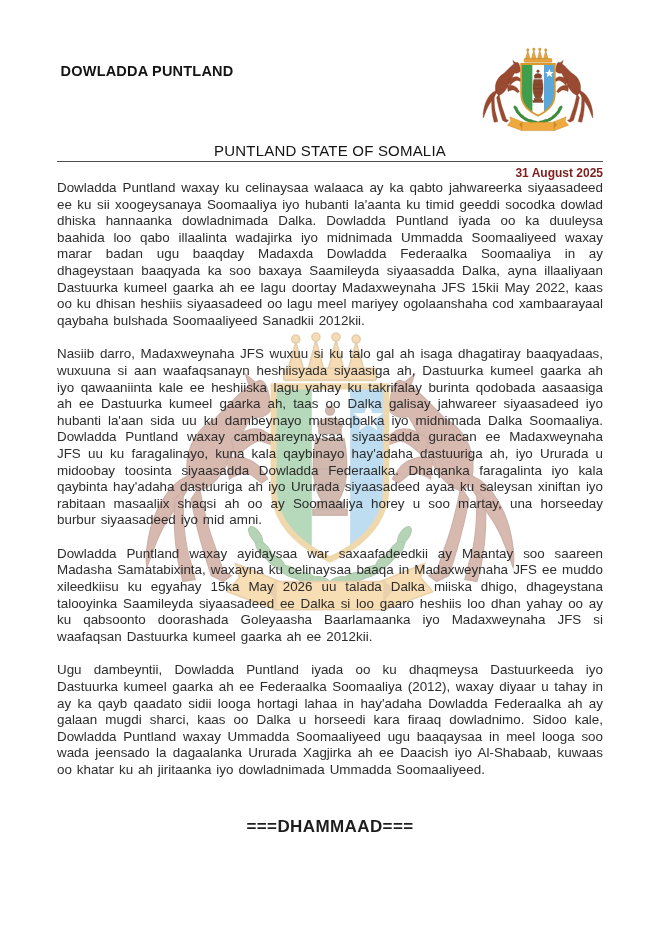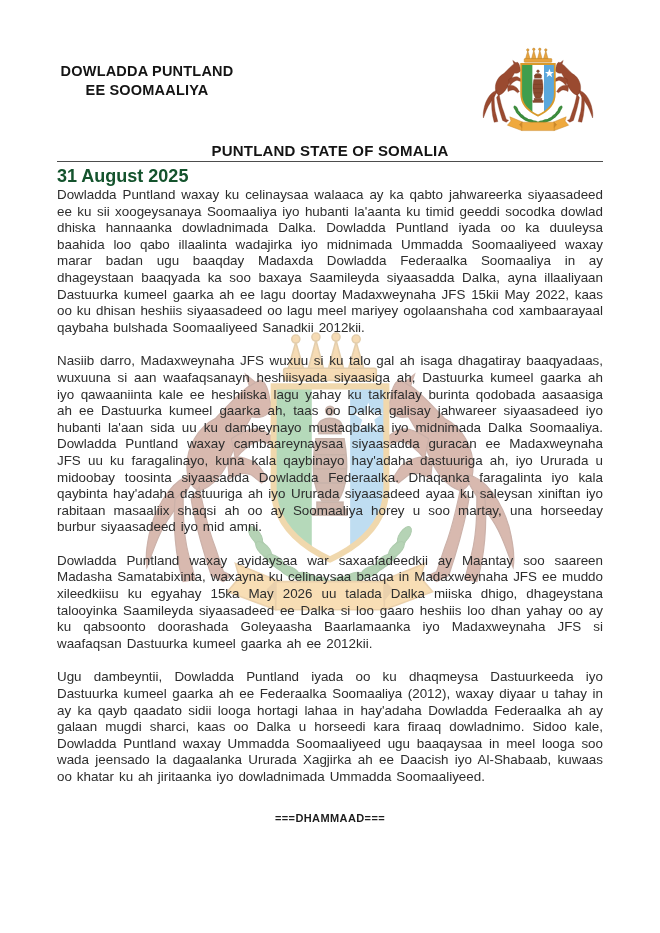--- a/index.html
+++ b/index.html
@@ -5,43 +5,42 @@
   html,body{margin:0;padding:0;background:#fff;}
   .page{
     position:relative;width:660px;height:933px;background:#ffffff;overflow:hidden;
     font-family:"Liberation Sans",sans-serif;
   }
   .content{position:relative;z-index:1;padding:44px 57px 0 57px;}
   .masthead{display:flex;justify-content:space-between;align-items:flex-start;}
   .org-somali{width:180px;text-align:center;font-weight:bold;font-size:14.5px;line-height:1.28;padding-top:18px;color:#141414;letter-spacing:.2px;}
   .logo{width:130px;height:96px;display:block;margin-top:2px;}
   .org-arabic{width:135px;text-align:center;font-weight:bold;font-size:14px;line-height:1.55;padding-top:16px;direction:rtl;color:#141414;}
-  .org-english{text-align:center;font-weight:bold;font-size:15px;color:#141414;letter-spacing:.2px;margin-top:0;}
+  .org-english{text-align:center;font-weight:normal;font-size:15px;color:#141414;letter-spacing:.2px;margin-top:0;}
   .rule{border-top:1.6px solid #4d4d4d;margin-top:2px;height:2px;}
-  .date-line{text-align:left;font-weight:bold;font-size:18px;color:#14532d;margin-top:2px;}
+  .date-line{text-align:right;font-weight:bold;font-size:12px;color:#7f1d1d;margin-top:2px;}
   .pr-title{text-align:center;font-weight:bold;font-size:13.6px;color:#1d1d1d;margin:18px 0 15px 0;letter-spacing:.3px;}
   .para{font-size:13.4px;line-height:16.6px;text-align:justify;color:#2d2d2d;margin:0 0 17px 0;word-spacing:1.2px;}
-  .end-marker{text-align:center;font-weight:bold;font-size:11px;color:#1d1d1d;margin-top:26px;letter-spacing:.4px;}
+  .end-marker{text-align:center;font-weight:bold;font-size:17px;color:#1d1d1d;margin-top:38px;letter-spacing:.4px;}
   .watermark{position:absolute;top:326px;left:50%;transform:translateX(-50%);width:434px;height:322px;opacity:.38;z-index:0;}
 </style>
 </head>
 <body>
 
 <div class="page">
 
   <svg class="watermark" viewBox="0 0 210 160" aria-hidden="true">
     <use href="#coa"></use>
   </svg>
 
   <div class="content">
 
     <div class="masthead">
       <div class="org-somali">
         <div>DOWLADDA PUNTLAND</div>
-        <div>EE SOOMAALIYA</div>
       </div>
 
       <svg class="logo" viewBox="0 0 210 160" aria-label="Coat of arms of Puntland">
         <defs>
           <clipPath id="shieldClip">
             <path d="M77,30 L133,30 L133,80 C133,98 120,109 105,116 C90,109 77,98 77,80 Z"></path>
           </clipPath>
         </defs>
         <g id="coa">
 

